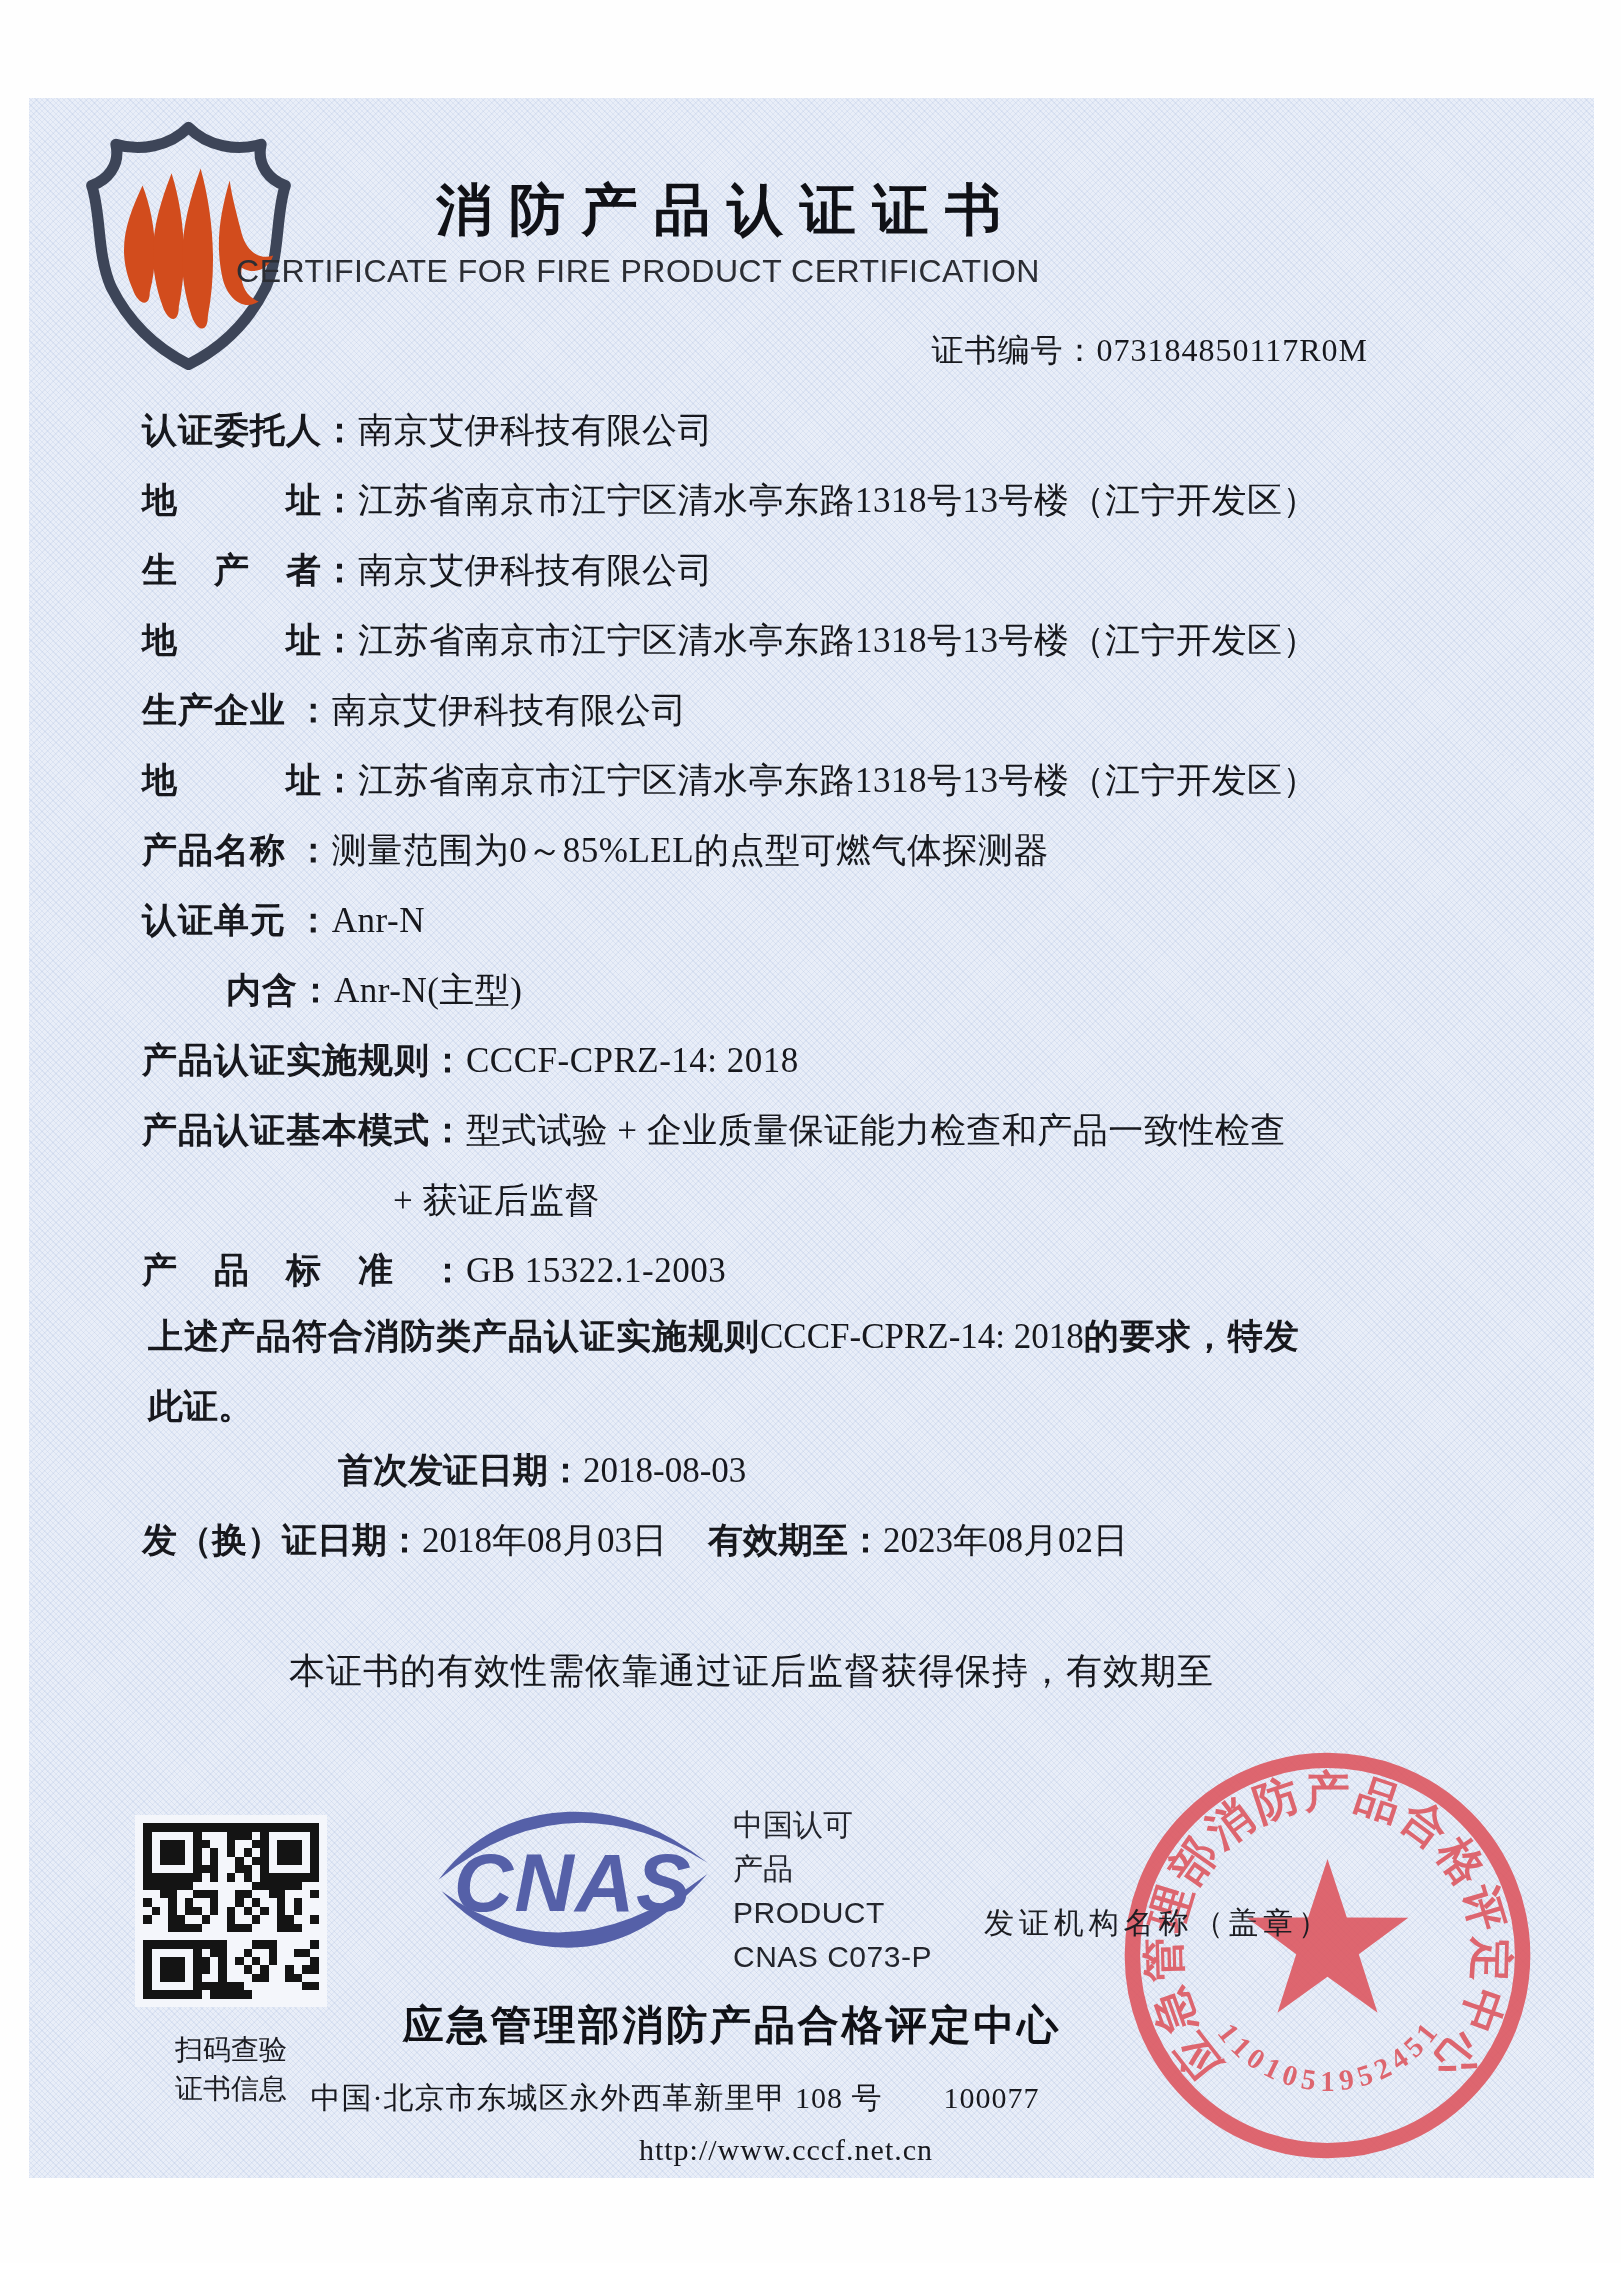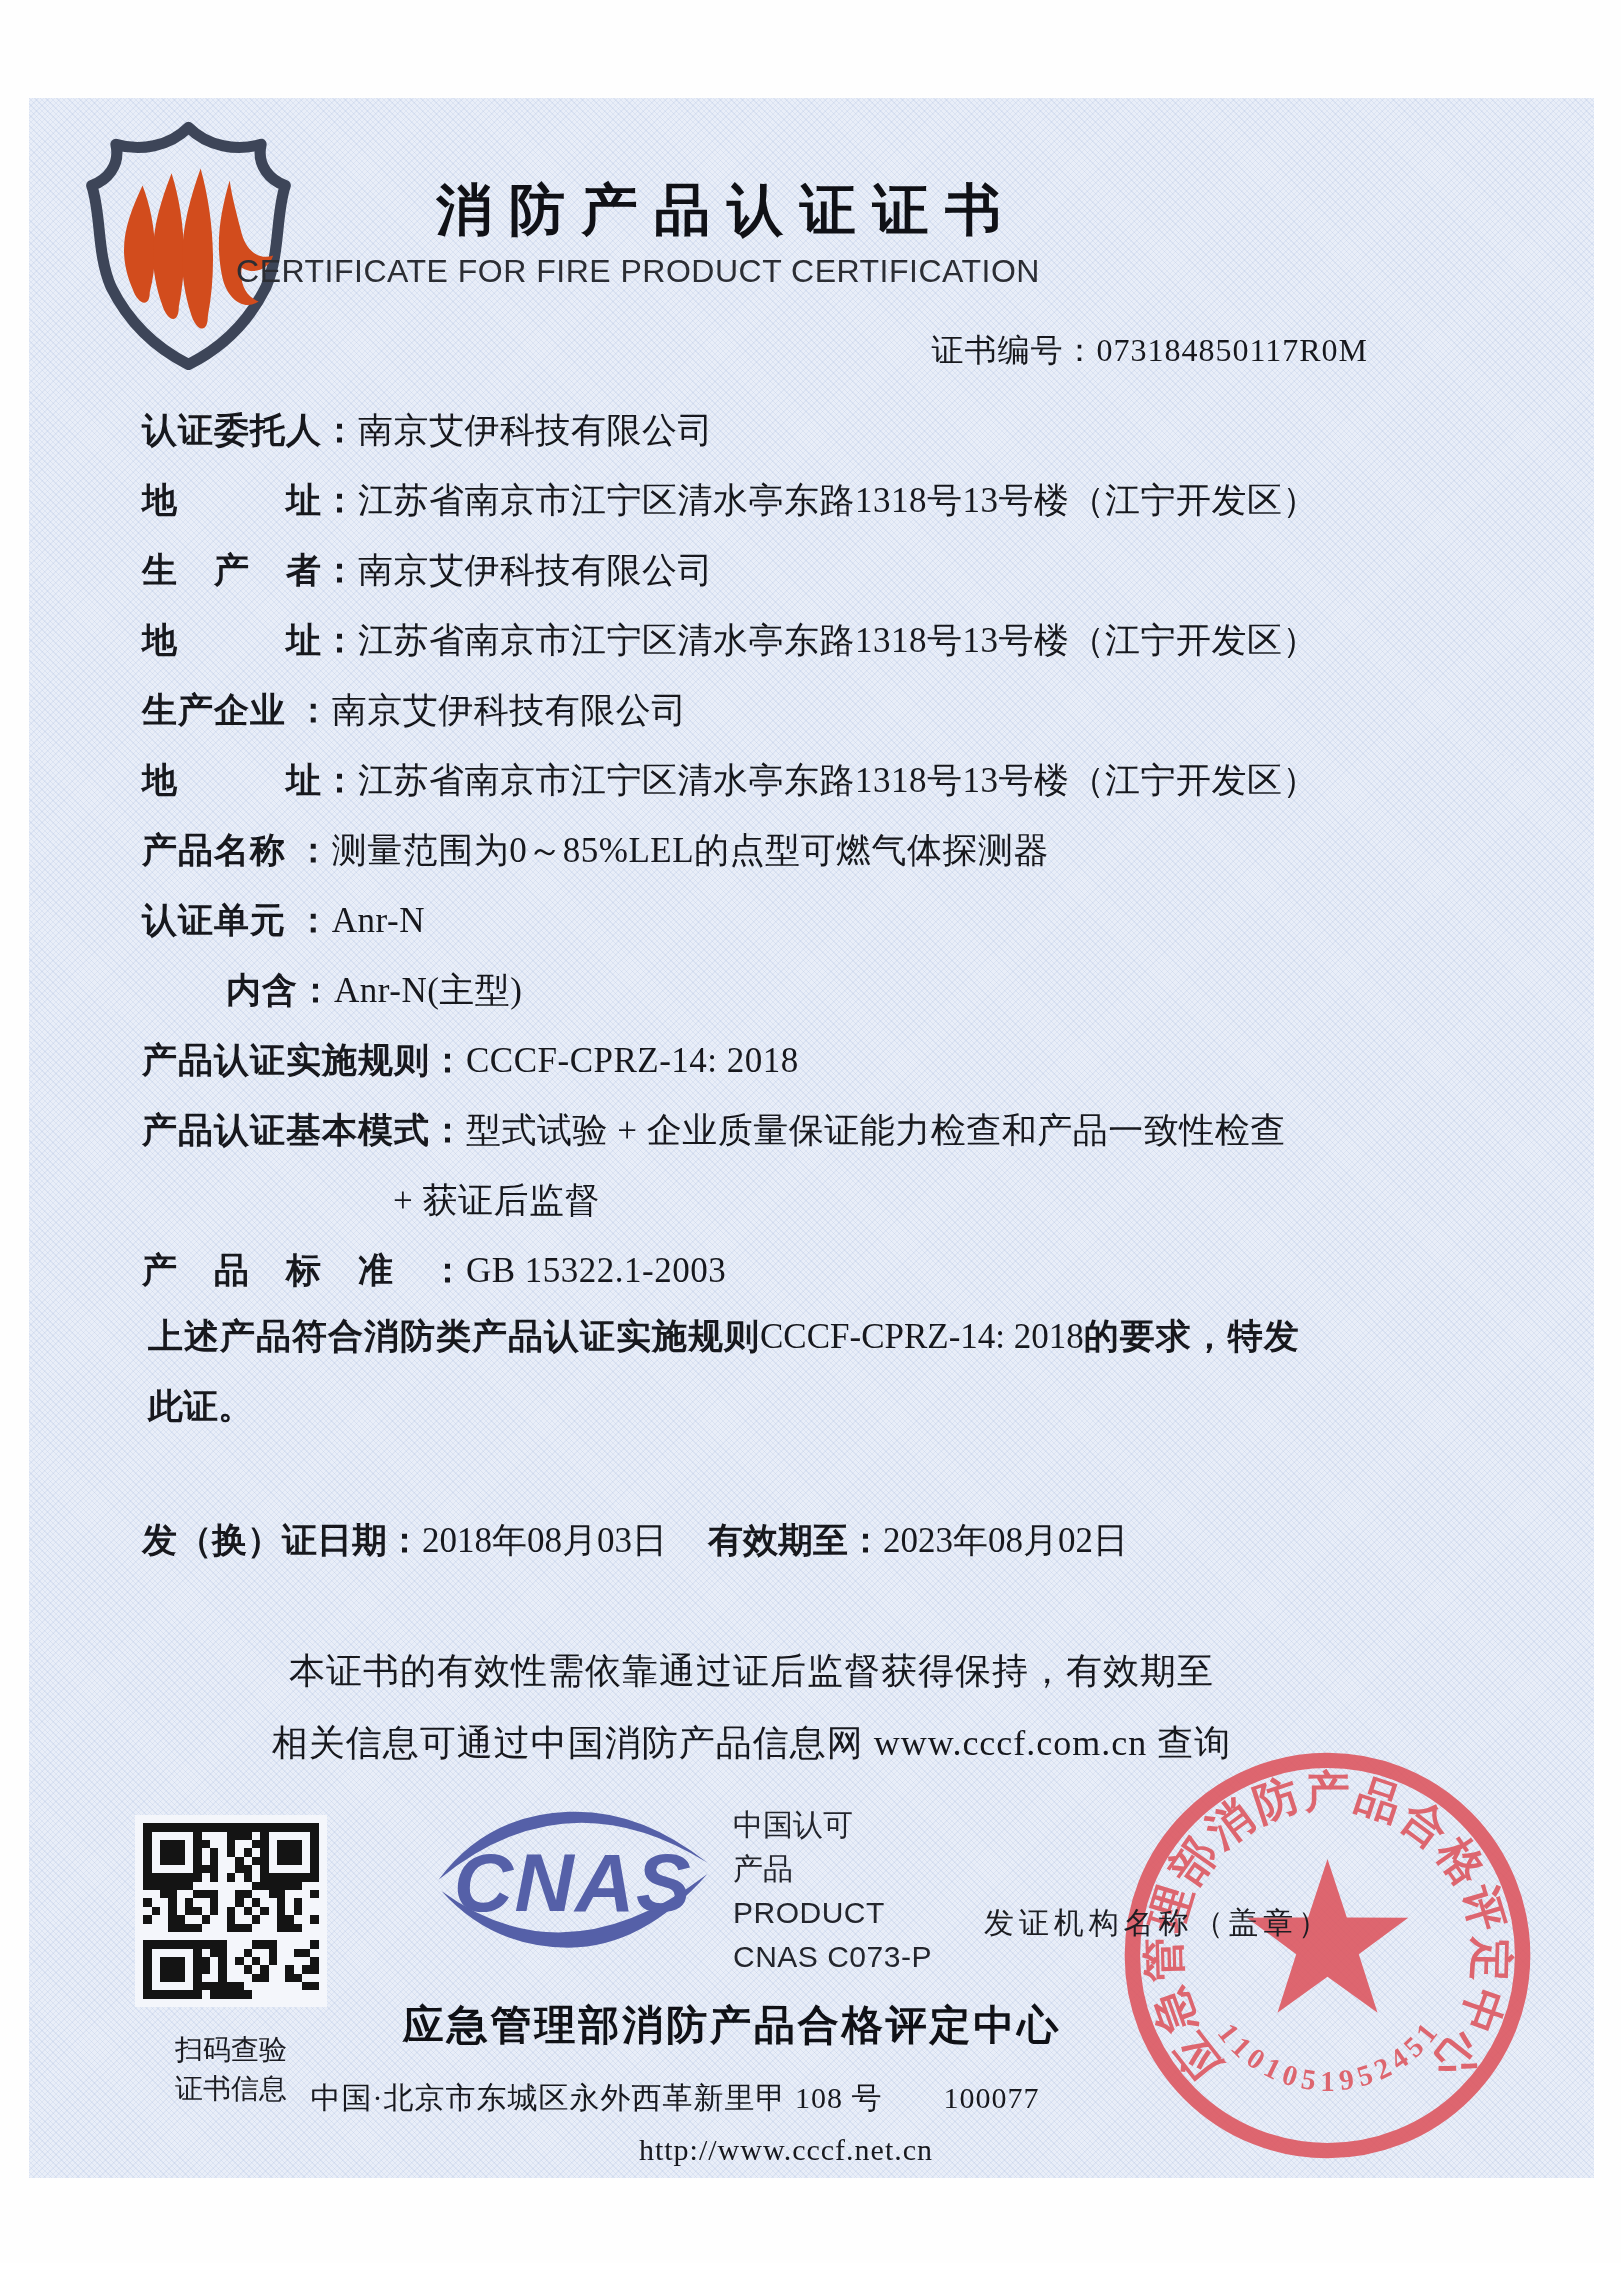--- a/index.html
+++ b/index.html
@@ -88,28 +88,30 @@
     <div class="row"><span class="lbl">产品认证基本模式：</span><span class="val">型式试验 + 企业质量保证能力检查和产品一致性检查</span></div>
     <div class="row cont"><span class="val">+ 获证后监督</span></div>
     <div class="row"><span class="lbl">产　品　标　准　：</span><span class="val">GB 15322.1-2003</span></div>
   </div>
 
   <div class="statement">
     <span class="b">上述产品符合消防类产品认证实施规则</span><span>CCCF-CPRZ-14: 2018</span><span class="b">的要求，特发</span>
     <span class="tail">此证。</span>
   </div>
 
+  <div class="first-issue">
+    <span class="lbl">首次发证日期：</span><span>2018-08-03</span>
+  </div>
 
   <div class="issue-line">
     <span class="lbl">发（换）证日期：</span><span>2018年08月03日</span><span class="gap"></span><span class="lbl">有效期至：</span><span>2023年08月02日</span>
   </div>
 
   <div class="notice">
     <div>本证书的有效性需依靠通过证后监督获得保持，有效期至</div>
-    <div>相关信息可通过中国消防产品信息网 www.cccf.com.cn 查询</div>
   </div>
 
   <div class="qr-wrap">
     <svg viewBox="-1 -1 23 23" shape-rendering="crispEdges">
         <rect x="0" y="0" width="1" height="1" fill="#141414"></rect>
         <rect x="1" y="0" width="1" height="1" fill="#141414"></rect>
         <rect x="2" y="0" width="1" height="1" fill="#141414"></rect>
         <rect x="3" y="0" width="1" height="1" fill="#141414"></rect>
         <rect x="4" y="0" width="1" height="1" fill="#141414"></rect>
         <rect x="5" y="0" width="1" height="1" fill="#141414"></rect>

